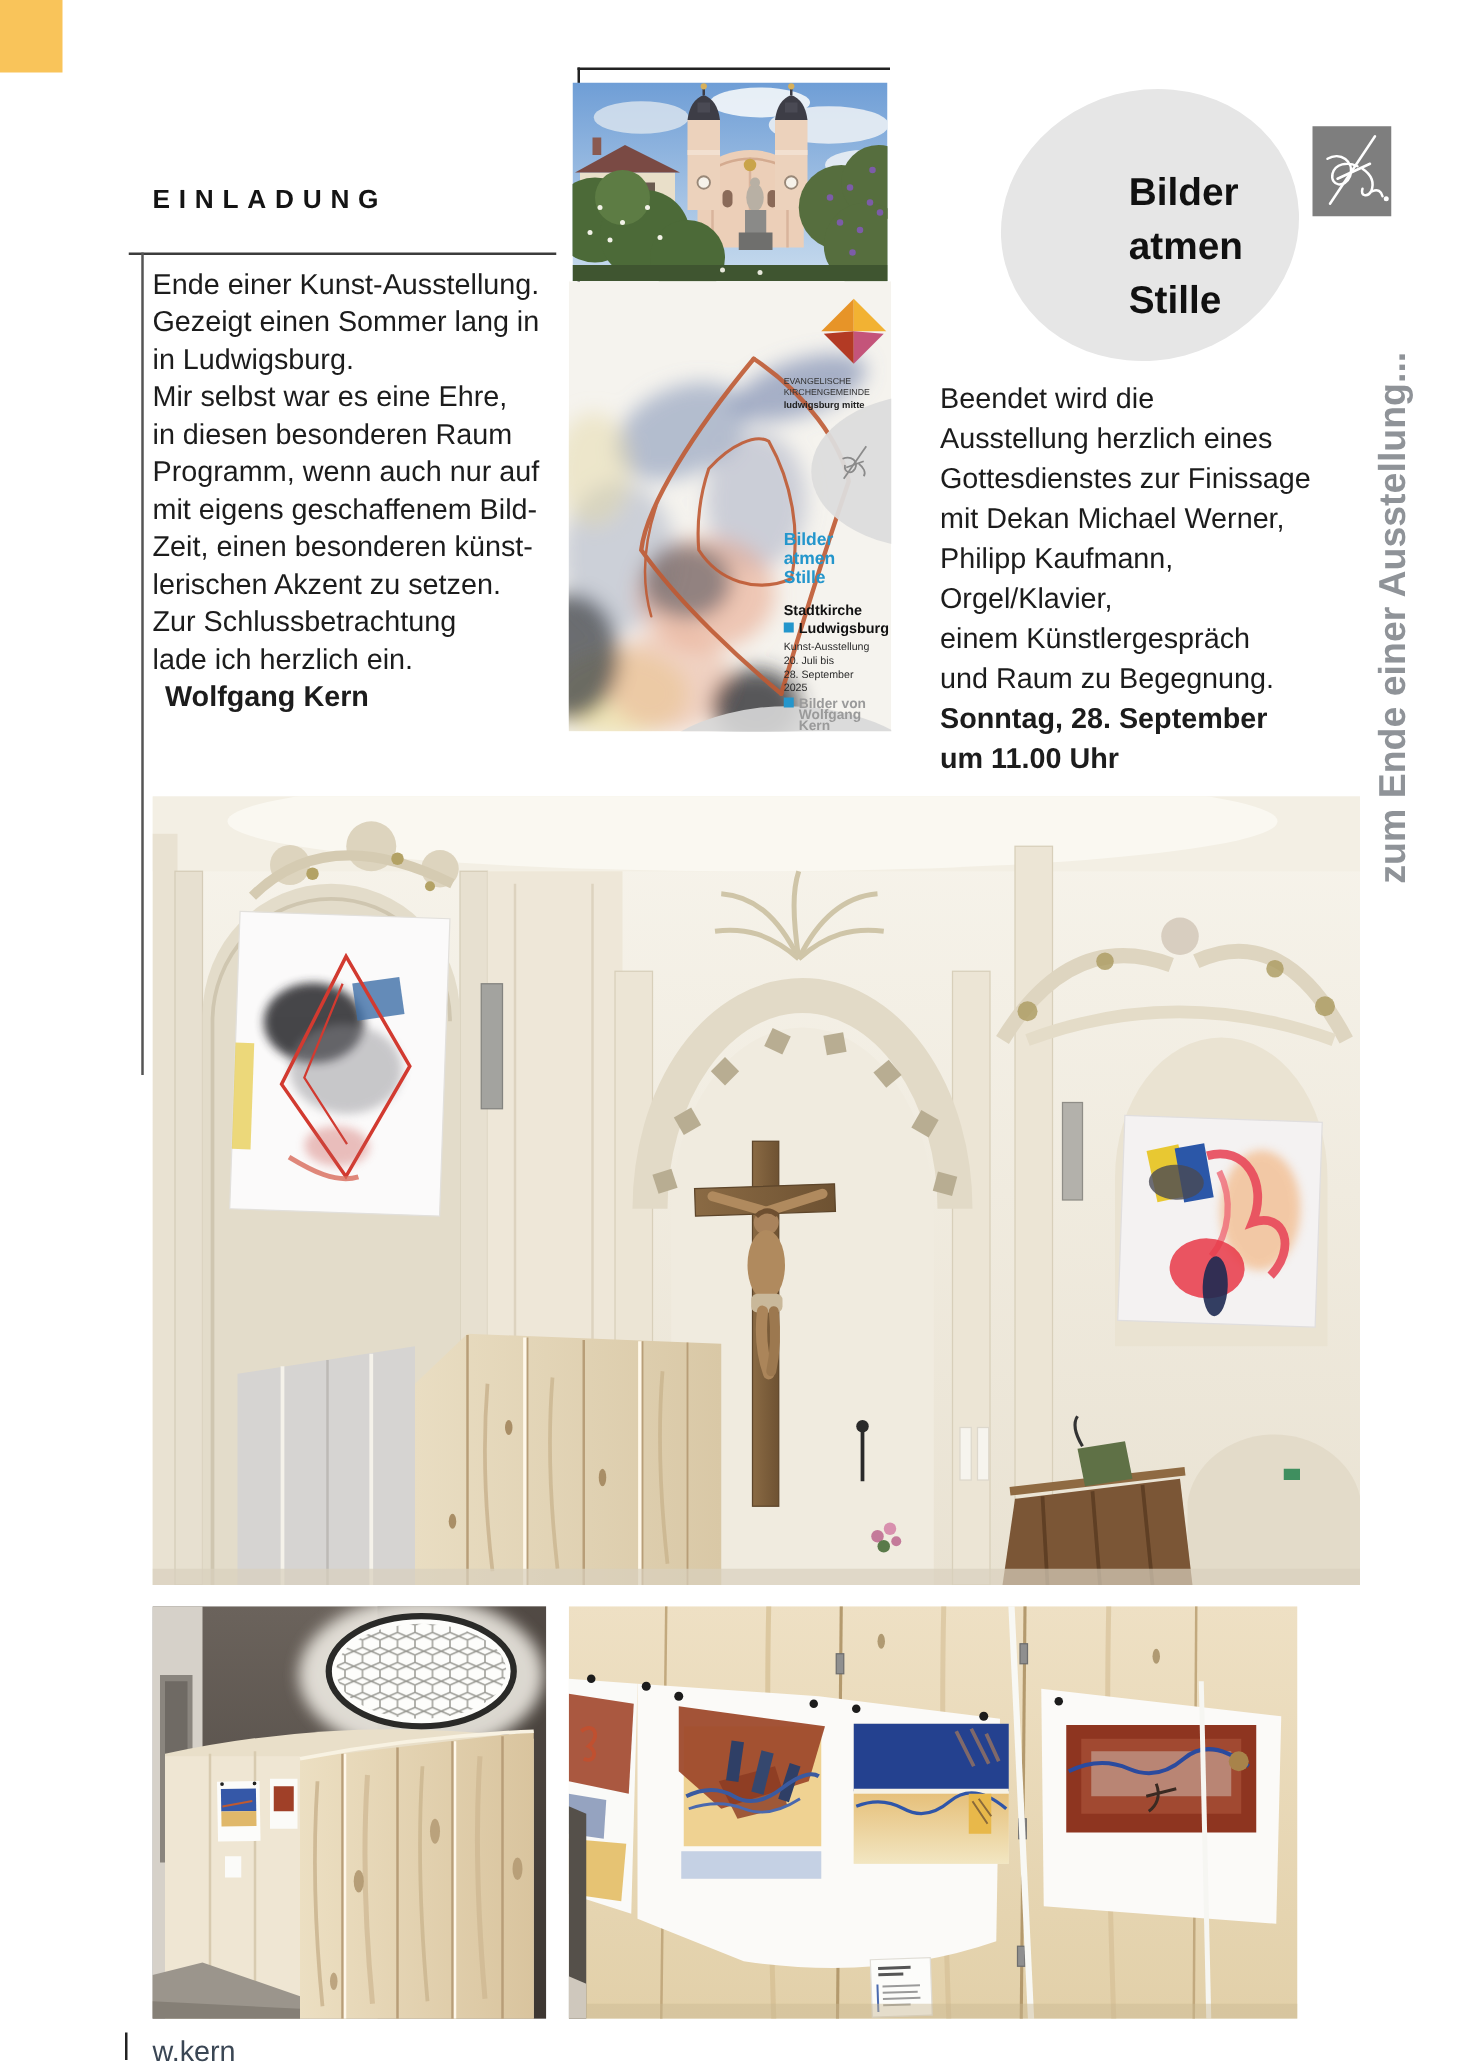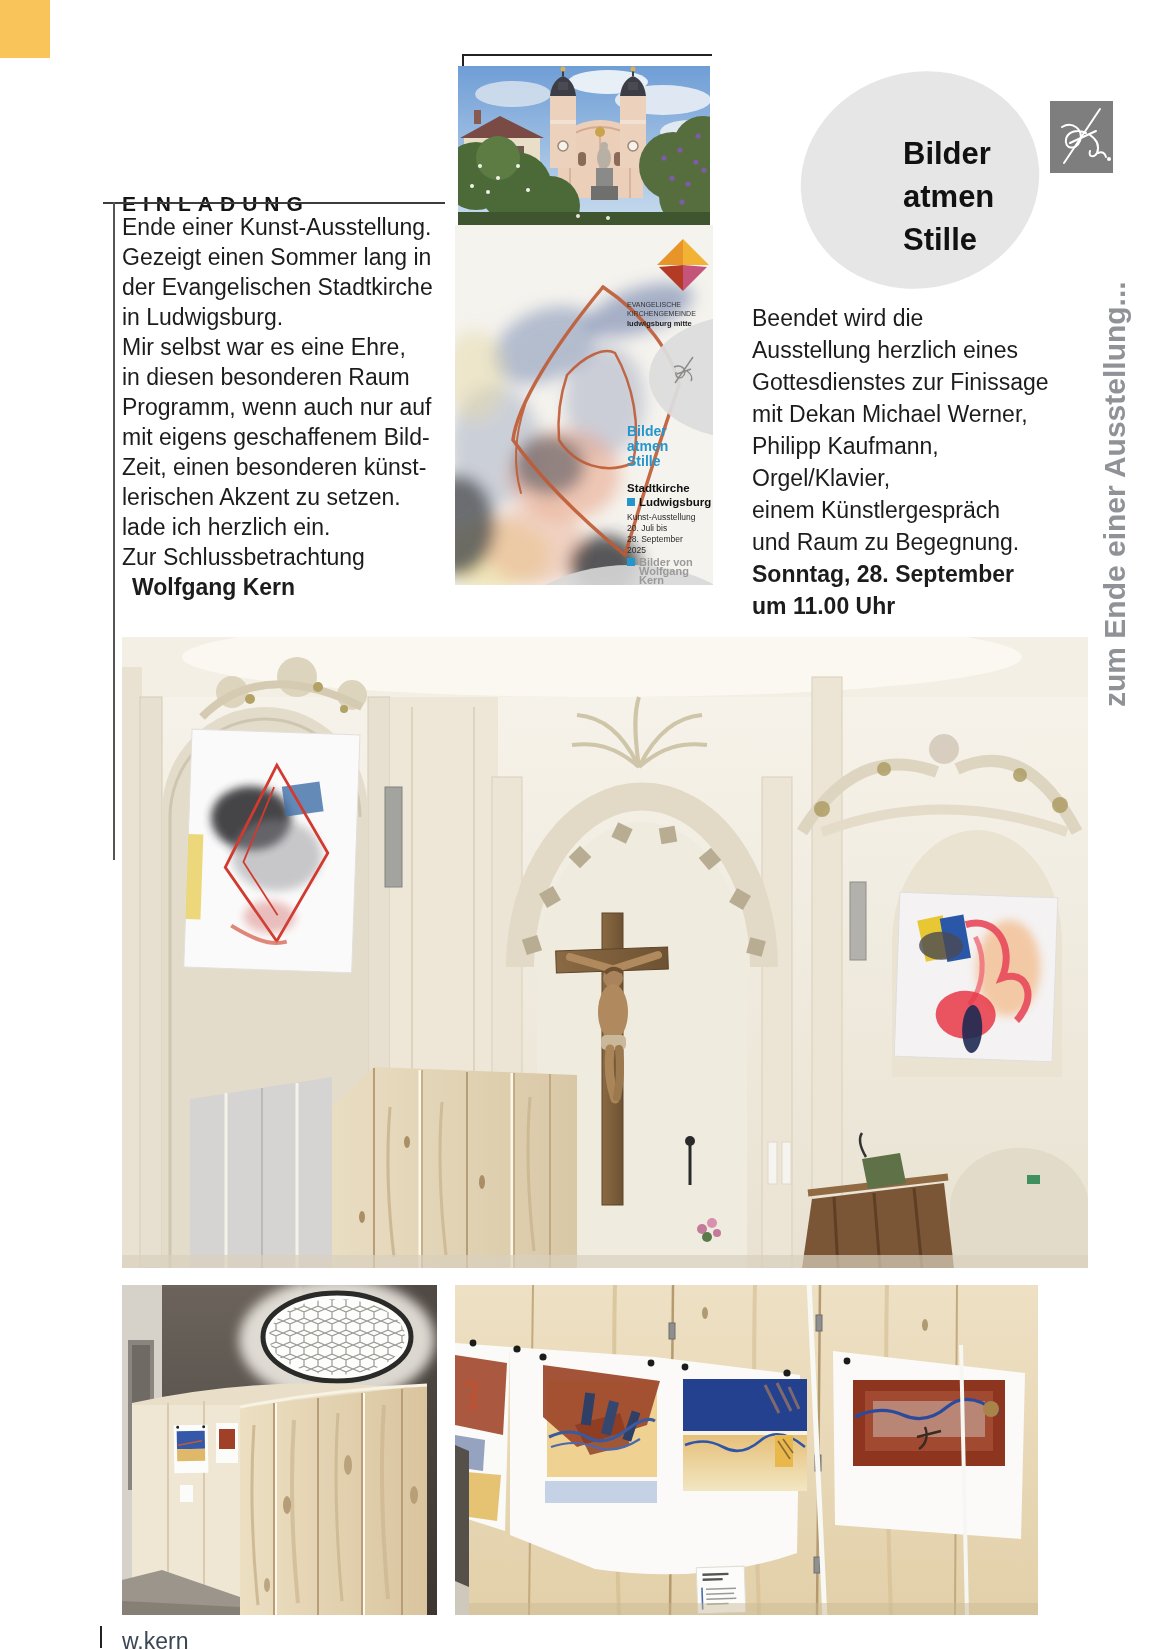--- a/index.html
+++ b/index.html
@@ -1,19 +1,19 @@
 <!DOCTYPE html>
 <html><head>
 <meta charset="utf-8">
 <style>
   html,body{margin:0;padding:0;background:#ffffff;}
   .page{position:relative;width:1167px;height:1650px;background:#ffffff;overflow:hidden;
         font-family:"Liberation Sans",sans-serif;color:#1a1a1a;}
   .abs{position:absolute;}
-  .kicker{font-size:21px;font-weight:bold;letter-spacing:7px;color:#141414;margin-top:44px;}
+  .kicker{font-size:21px;font-weight:bold;letter-spacing:7px;color:#141414;}
   .rule-h{background:#3c3c3c;height:1.5px;}
   .rule-v{background:#555;width:1.5px;}
   .bodytext{font-size:23px;line-height:30px;color:#1c1c1c;}
   .bodytext .b{font-weight:bold;margin-left:10px;}
   .details{font-size:23px;line-height:32px;color:#1c1c1c;}
   .headline-ellipse{background:#e6e6e6;border-radius:50%;transform:rotate(-15deg);}
   .headline{font-size:31px;line-height:43px;font-weight:bold;color:#111;}
   .logo-box{background:#7e7e7e;}
   .vnote{writing-mode:vertical-rl;transform:rotate(180deg);font-size:30px;font-weight:bold;
          color:#8f9398;white-space:nowrap;}
@@ -32,30 +32,29 @@
   <div class="abs kicker" style="left:122px;top:148px;">EINLADUNG</div>
 
   <div class="abs rule-h" style="left:103px;top:202px;width:342px;"></div>
   <div class="abs rule-v" style="left:113px;top:202px;height:658px;"></div>
   <div class="abs rule-h" style="left:462px;top:54px;width:250px;background:#222;"></div>
   <div class="abs rule-v" style="left:462px;top:54px;height:262px;background:#222;"></div>
 
   <div class="abs bodytext" style="left:122px;top:212px;width:330px;">
     <div>Ende einer Kunst-Ausstellung.</div>
     <div>Gezeigt einen Sommer lang in</div>
-    <div>der Evangelischen Stadtkirche</div>
     <div>in Ludwigsburg.</div>
     <div>Mir selbst war es eine Ehre,</div>
     <div>in diesen besonderen Raum</div>
     <div>Programm, wenn auch nur auf</div>
     <div>mit eigens geschaffenem Bild-</div>
     <div>Zeit, einen besonderen künst-</div>
     <div>lerischen Akzent zu setzen.</div>
+    <div>Zur Schlussbetrachtung</div>
     <div>lade ich herzlich ein.</div>
-    <div>Zur Schlussbetrachtung</div>
     <div class="b">Wolfgang Kern</div>
   </div>
 
   <svg class="abs photo" style="left:458px;top:66px;" width="252" height="159" viewBox="0 0 252 159">
     <defs>
       <linearGradient id="sky" x1="0" y1="0" x2="0" y2="1">
         <stop offset="0" stop-color="#6f9ed6"></stop>
           <stop offset="1" stop-color="#c9dcee"></stop>
       </linearGradient>
     </defs>

